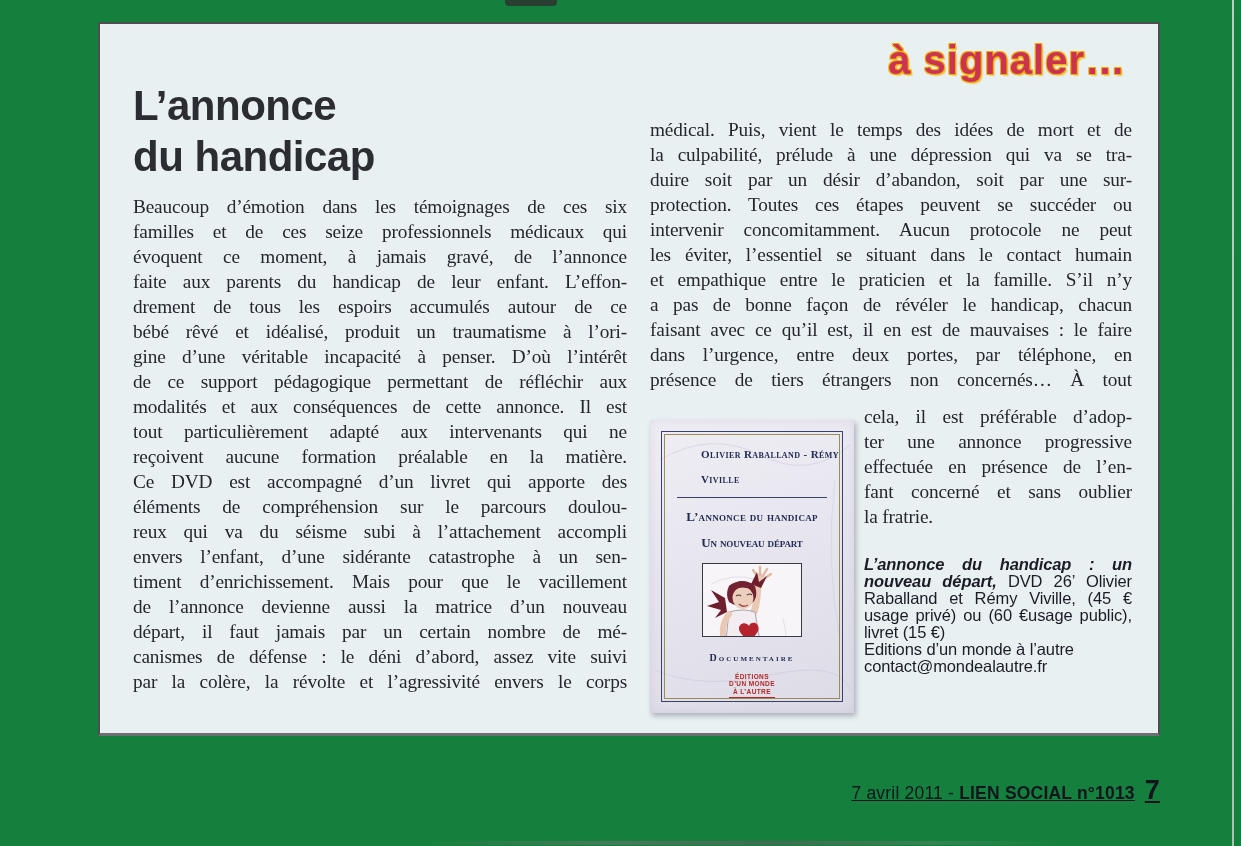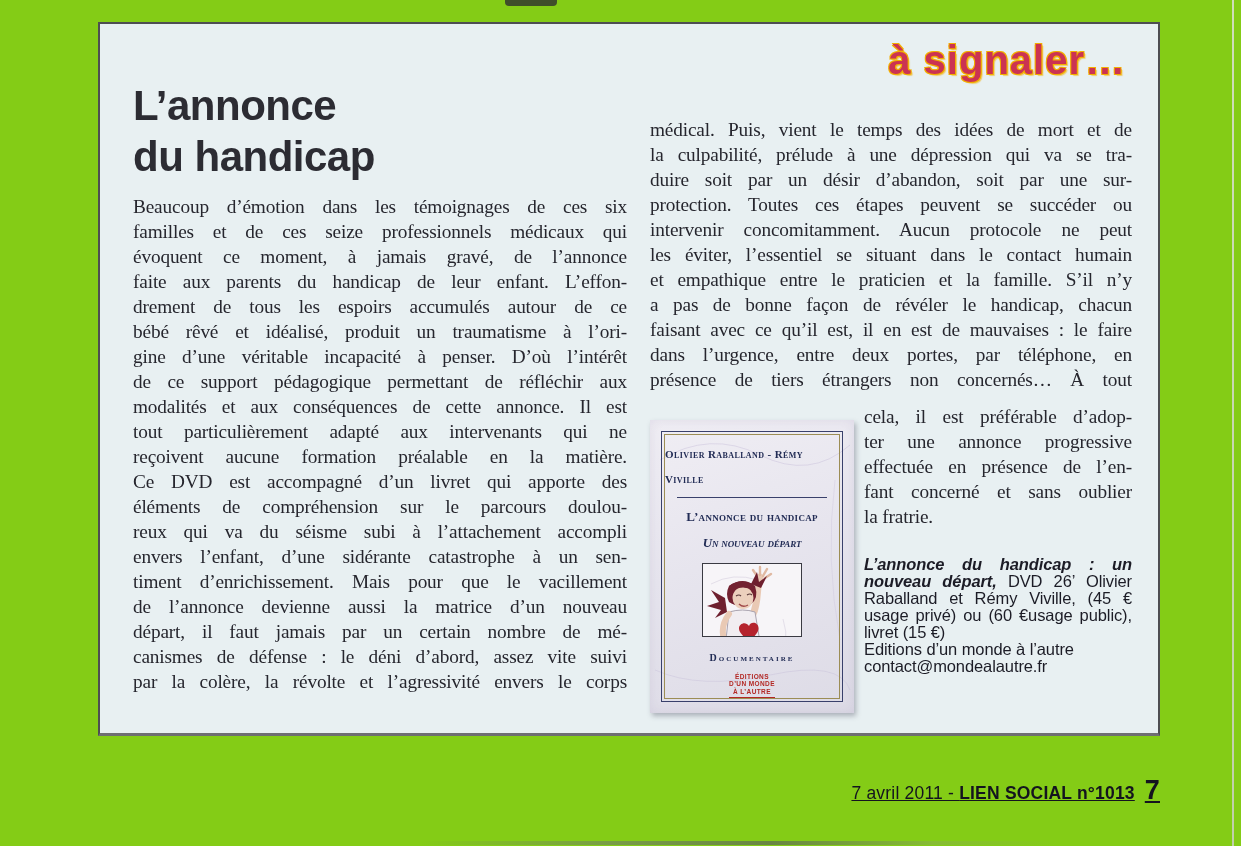--- a/index.html
+++ b/index.html
@@ -3,21 +3,21 @@
 <meta charset="utf-8">
 <style>
   :root{
     --panel-bg:#e8f0f2; --accent-red:#cb3352; --accent-yellow:#f2ae00;
     --body-text:#26262e; --title-text:#2c2c33; --cover-navy:#222c55;
     --cover-red:#b5232d; --footer-text:#14141f;
   }
   *{margin:0;padding:0;box-sizing:border-box;}
   html,body{background:#ffffff;}
   .page{
-    position:relative;width:1241px;height:846px;background:#84cc16;
+    position:relative;width:1241px;height:846px;background:#15803d;
     overflow:hidden;font-family:"Liberation Serif",serif;color:var(--body-text);
   }
   
   .smudge-top{position:absolute;left:505px;top:0;width:52px;height:6px;
     background:#2e2e30;opacity:.8;border-radius:0 0 4px 4px;}
   .streak-bottom{position:absolute;left:420px;top:841px;width:640px;height:4px;
     background:linear-gradient(90deg,rgba(120,120,120,0) 0%,rgba(110,115,112,.55) 30%,rgba(90,95,92,.65) 55%,rgba(140,140,140,.25) 80%,rgba(140,140,140,0) 100%);}
   .edge-right{position:absolute;right:7px;top:0;width:2px;height:100%;
     background:linear-gradient(180deg,#e2e2e2,#d0d0d0);opacity:.8;}
   
@@ -55,24 +55,24 @@
   .cover svg.sketch-bg{position:absolute;inset:0;width:100%;height:100%;}
   .cover-frame{
     position:absolute;inset:11px;border:1px solid #39406b;padding:2px;
   }
   .cover-frame-inner{
     width:100%;height:100%;border:1px solid #9c8d55;
     display:flex;flex-direction:column;align-items:center;
     font-family:"Liberation Serif",serif;color:var(--cover-navy);
     padding-top:7px;position:relative;
   }
-  .cover-authors{font-variant:small-caps;font-weight:700;font-size:11px;letter-spacing:.4px;}
+  .cover-authors{font-variant:small-caps;font-weight:700;font-size:11px;letter-spacing:.4px;margin-left:36px;}
   .cover-rule{width:86%;height:1px;background:#39406b;margin:5px 0 6px;}
   .cover-title{font-variant:small-caps;font-weight:700;font-size:13px;letter-spacing:.3px;}
-  .cover-subtitle{font-variant:small-caps;font-weight:700;font-style:italic;font-size:13px;margin-top:1px;text-align:center;}
+  .cover-subtitle{font-variant:small-caps;font-weight:700;font-size:13px;margin-top:1px;text-align:center;}
   .cover-art{
     width:100px;height:130px;border:1px solid #3a3a42;background:#f7f5f8;
     margin-top:8px;overflow:hidden;
   }
   .cover-genre{font-variant:small-caps;font-weight:700;font-size:10px;letter-spacing:2px;margin-top:8px;}
   .cover-publisher{
     margin-top:3px;font-family:"Liberation Sans",sans-serif;color:#b32824;
     font-size:6.5px;font-weight:700;text-transform:uppercase;letter-spacing:.4px;
     text-align:center;line-height:7.5px;border-bottom:1.5px solid #b32824;padding-bottom:2px;
   }

